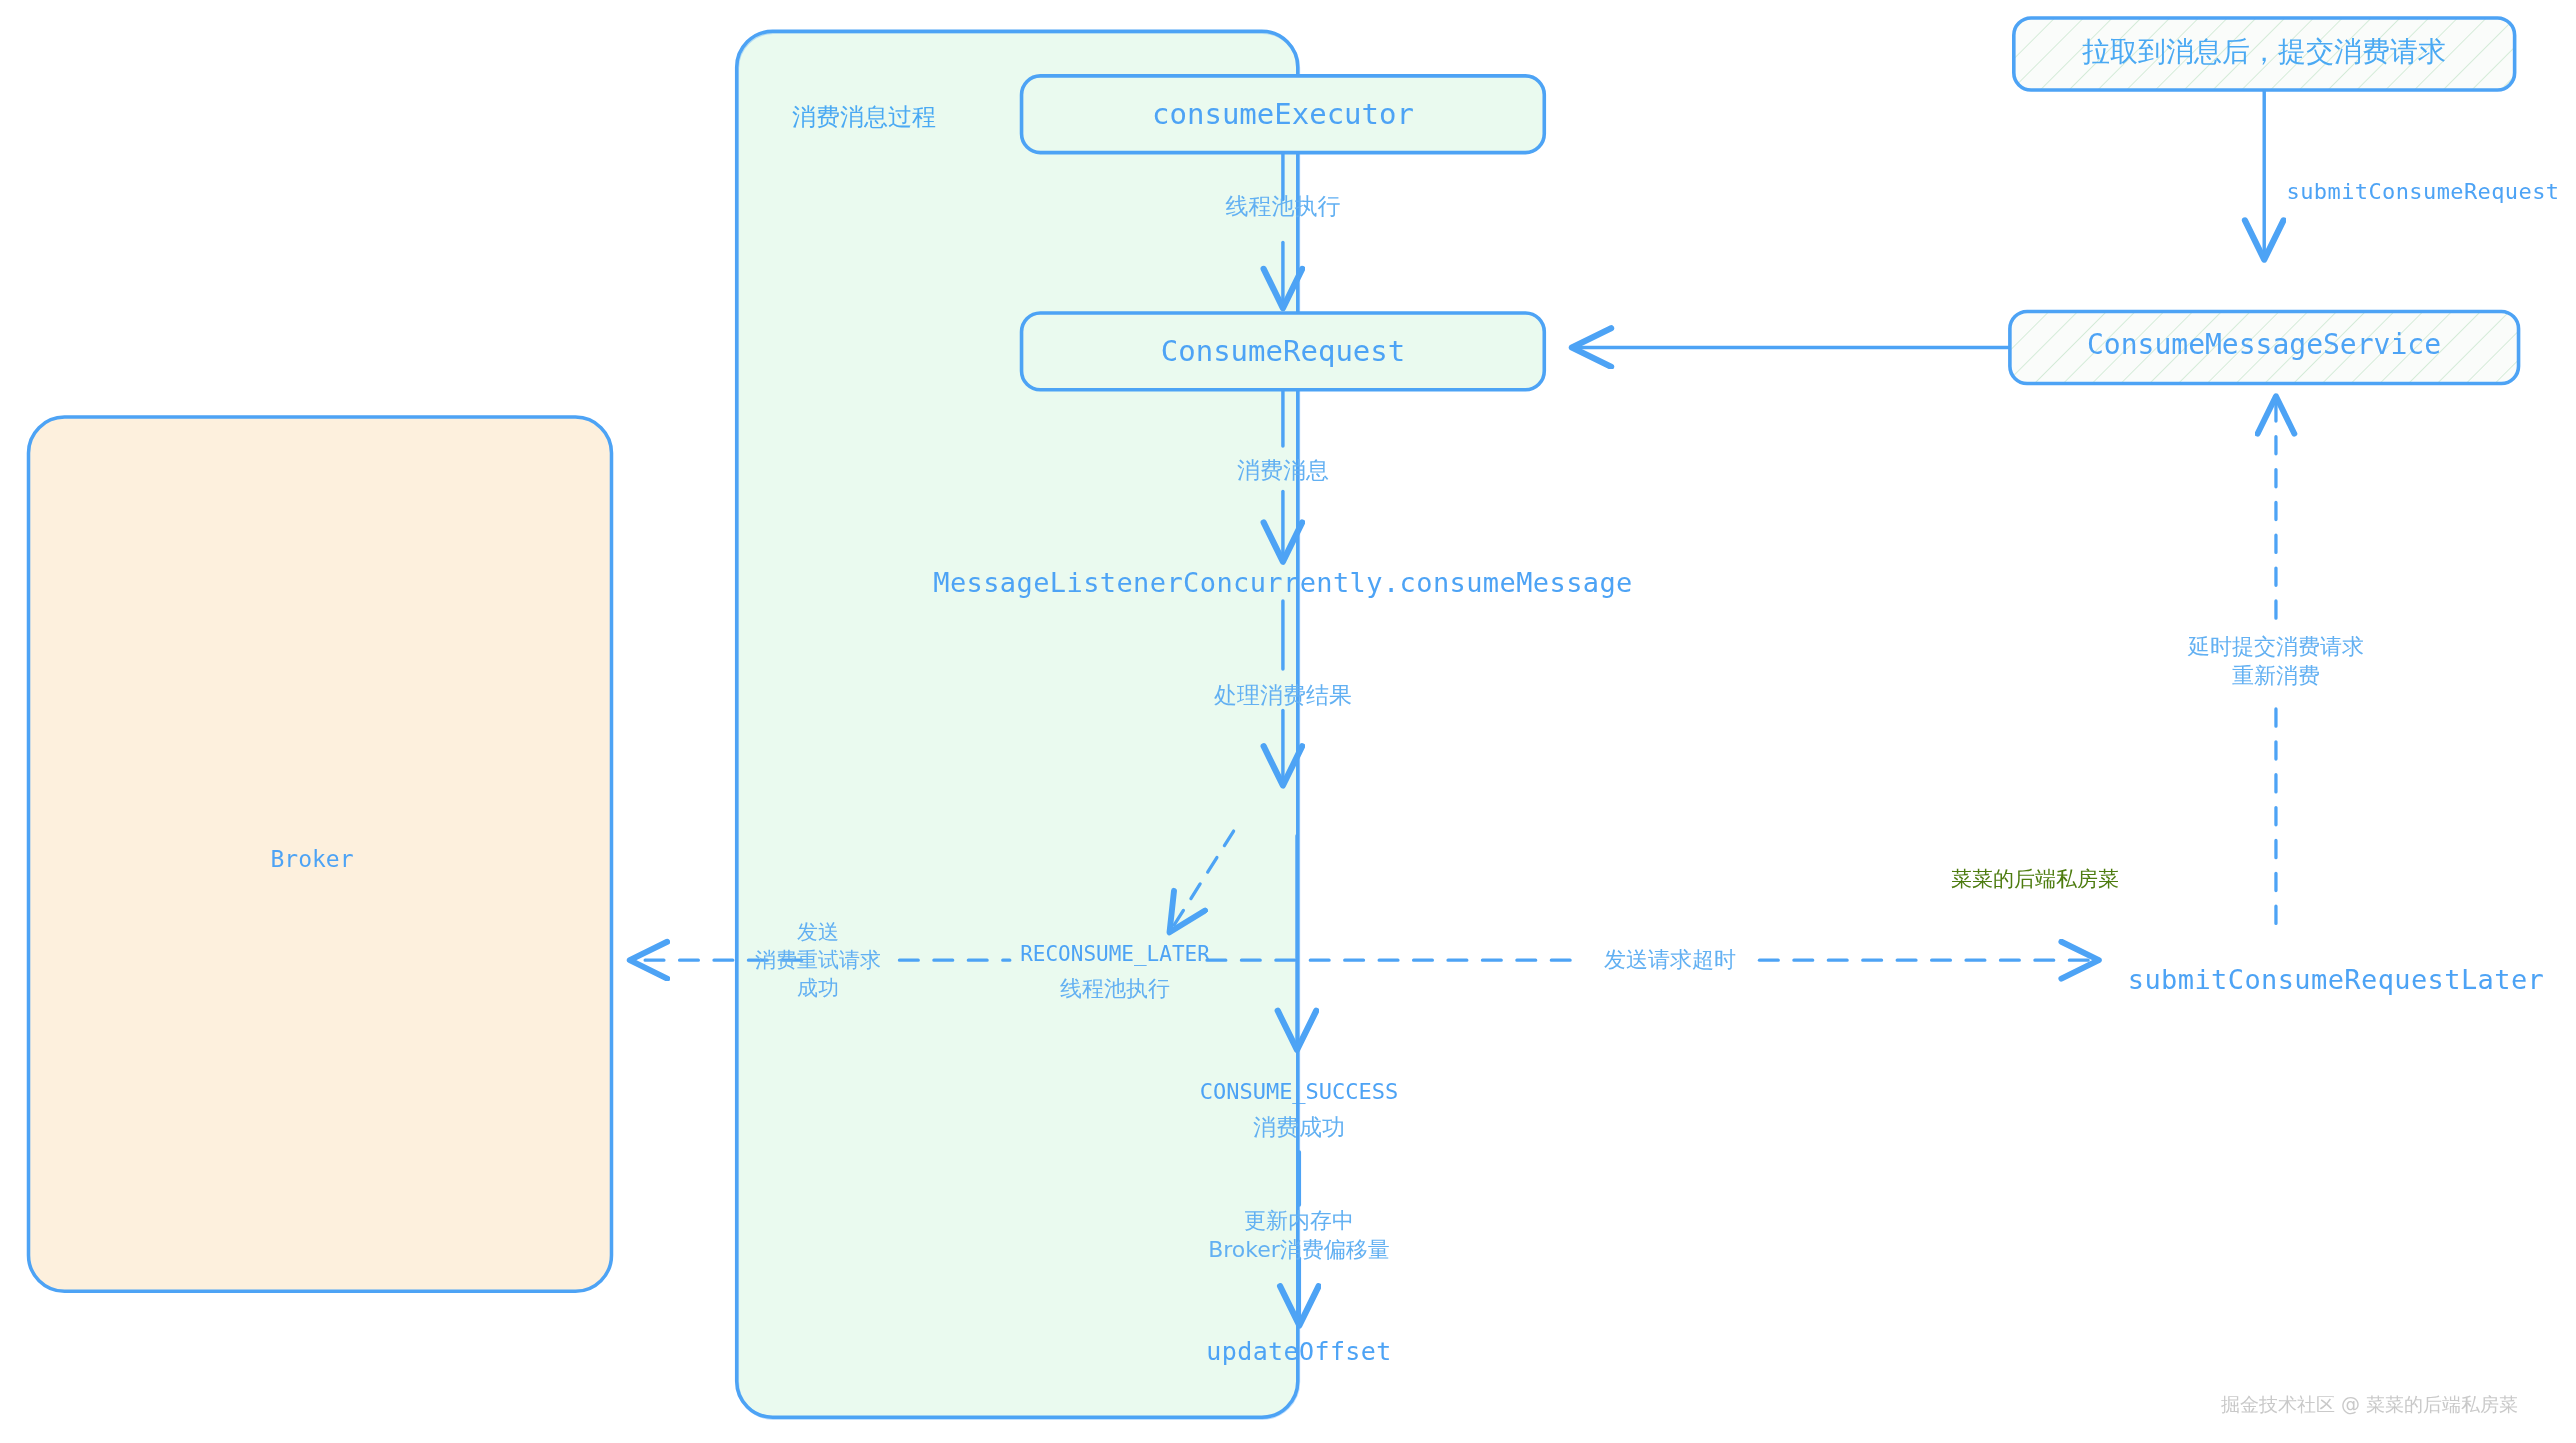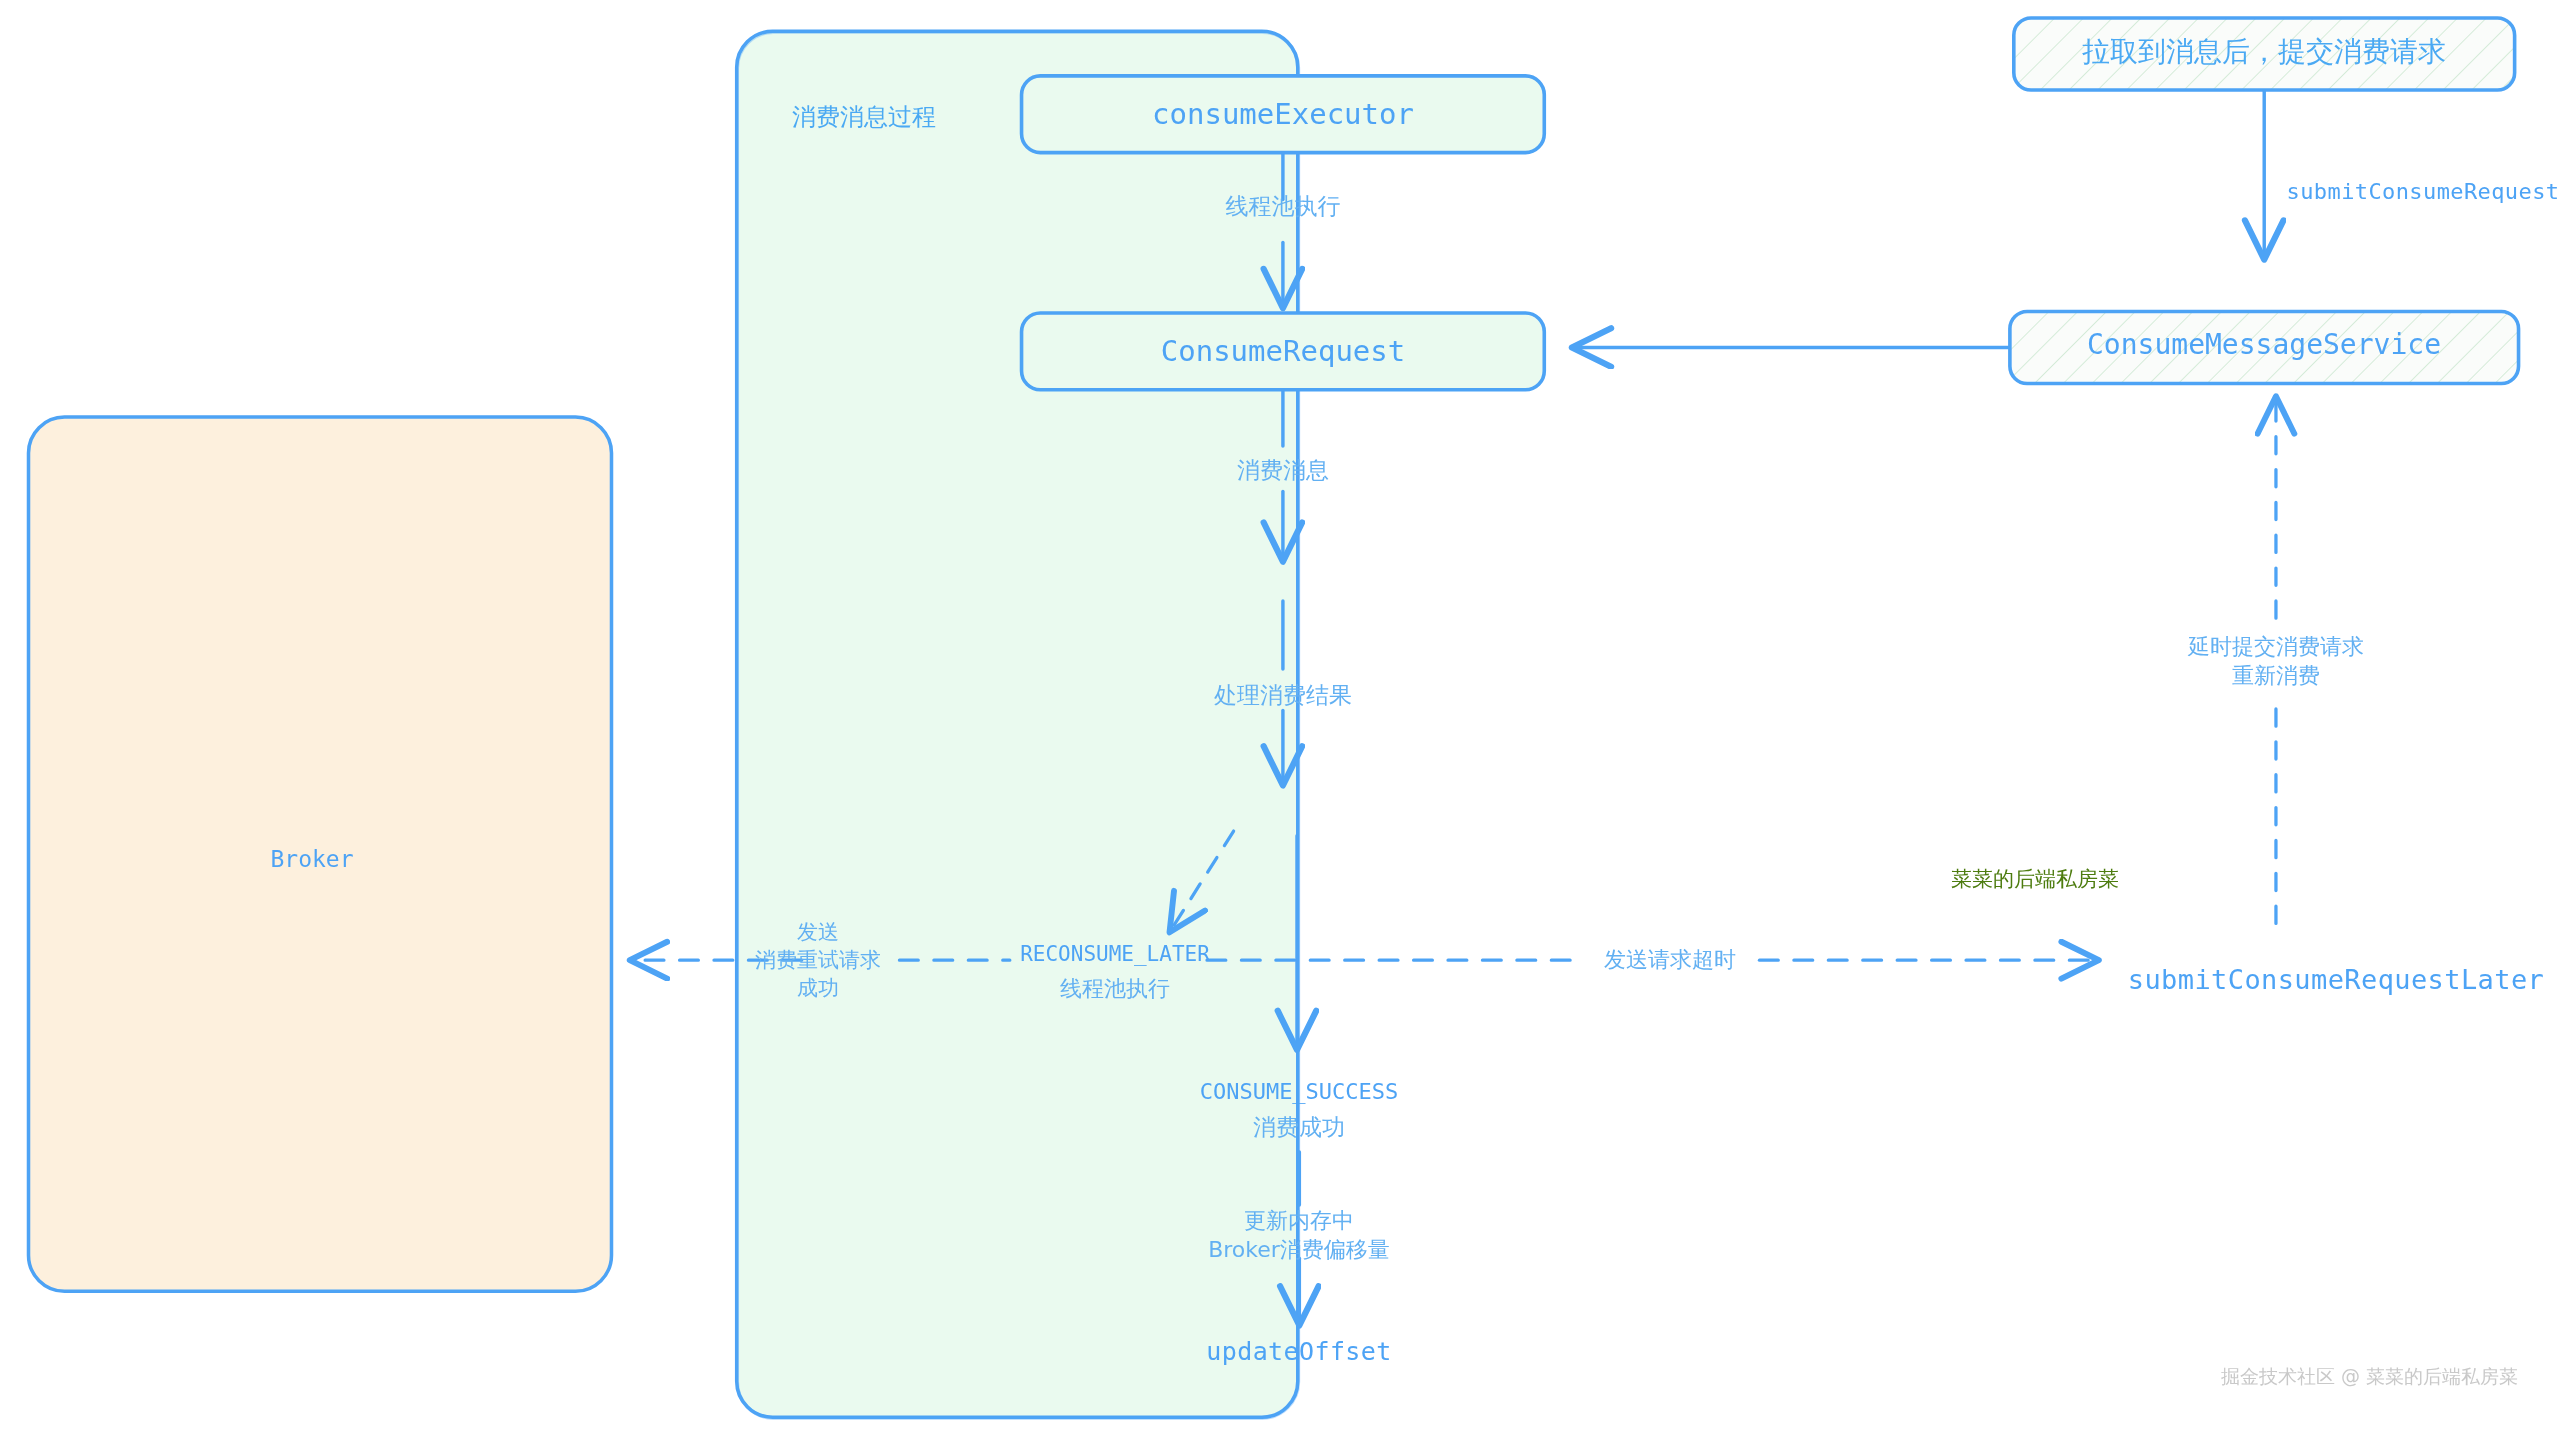--- a/index.html
+++ b/index.html
@@ -74,20 +74,21 @@
     font-family: "DejaVu Sans", sans-serif;
     font-size: 21px;
     white-space: pre;
   }
   .wm-corner {
     position: absolute;
     color: #c9c9c9;
     font-family: "DejaVu Sans", sans-serif;
     font-size: 19px;
     white-space: pre;
+    margin-top: 28px;
   }
 </style>
 </head>
 <body>
 
 <div id="canvas">
 
   <svg class="layer" viewBox="0 0 3291 1844">
     <defs>
       <pattern id="hatch" width="26" height="26" patternTransform="rotate(45)" patternUnits="userSpaceOnUse">
@@ -152,20 +153,21 @@
   <div class="box-title" style="left:312px; top:859px; font-size:23px;">Broker</div>
 
   <div class="box-title" style="left:1283px; top:114px; font-size:29px;">consumeExecutor</div>
 
   <div class="cn-label" style="left:1283px; top:206px; font-size:23px;text-align:right;">线程池执行</div>
 
   <div class="box-title" style="left:1283px; top:351px; font-size:29px;">ConsumeRequest</div>
 
   <div class="cn-label" style="left:1283px; top:470px; font-size:23px;">消费消息</div>
 
+  <div class="node-label" style="left:1283px; top:582px; font-size:27px;">MessageListenerConcurrently.consumeMessage</div>
 
   <div class="cn-label" style="left:1283px; top:695px; font-size:23px;">处理消费结果</div>
 
 
   <div class="cn-label" style="left:818px; top:960px; font-size:21px;">发送<br>消费重试请求<br>成功</div>
 
   <div class="mono-label" style="left:1115px; top:954px; font-size:21px;">RECONSUME_LATER</div>
 
   <div class="cn-label" style="left:1115px; top:989px; font-size:22px;">线程池执行</div>
 

